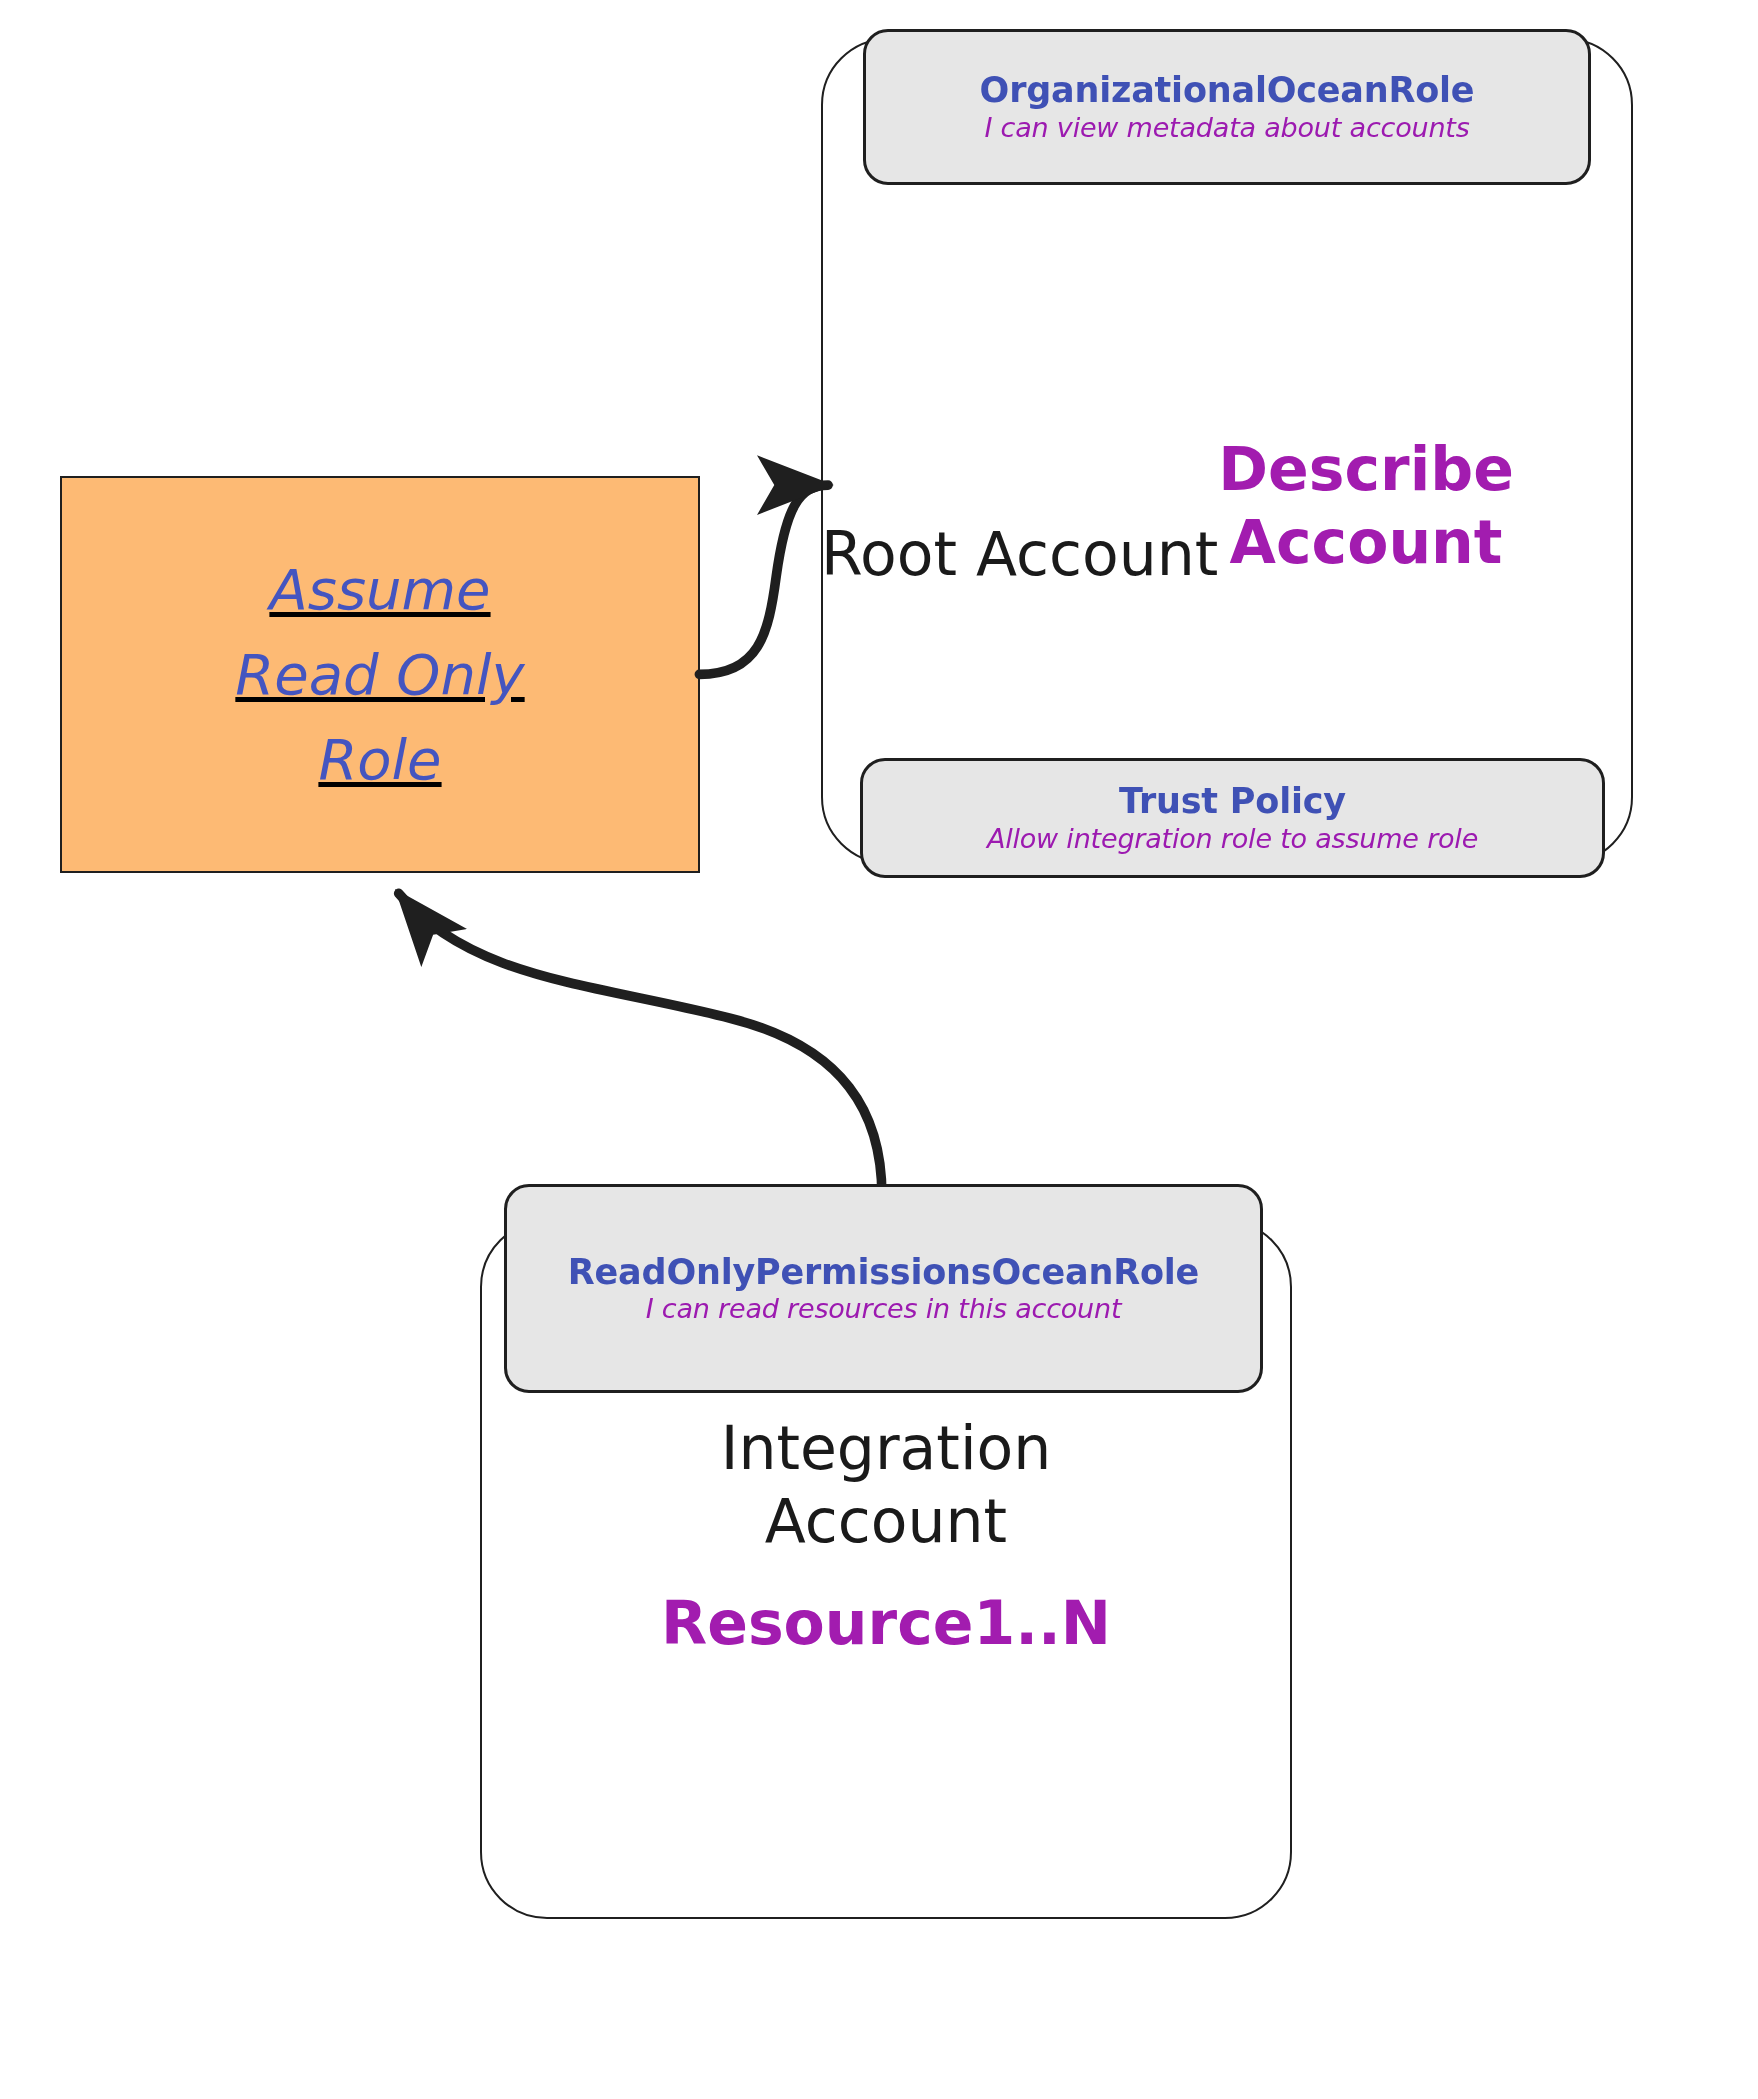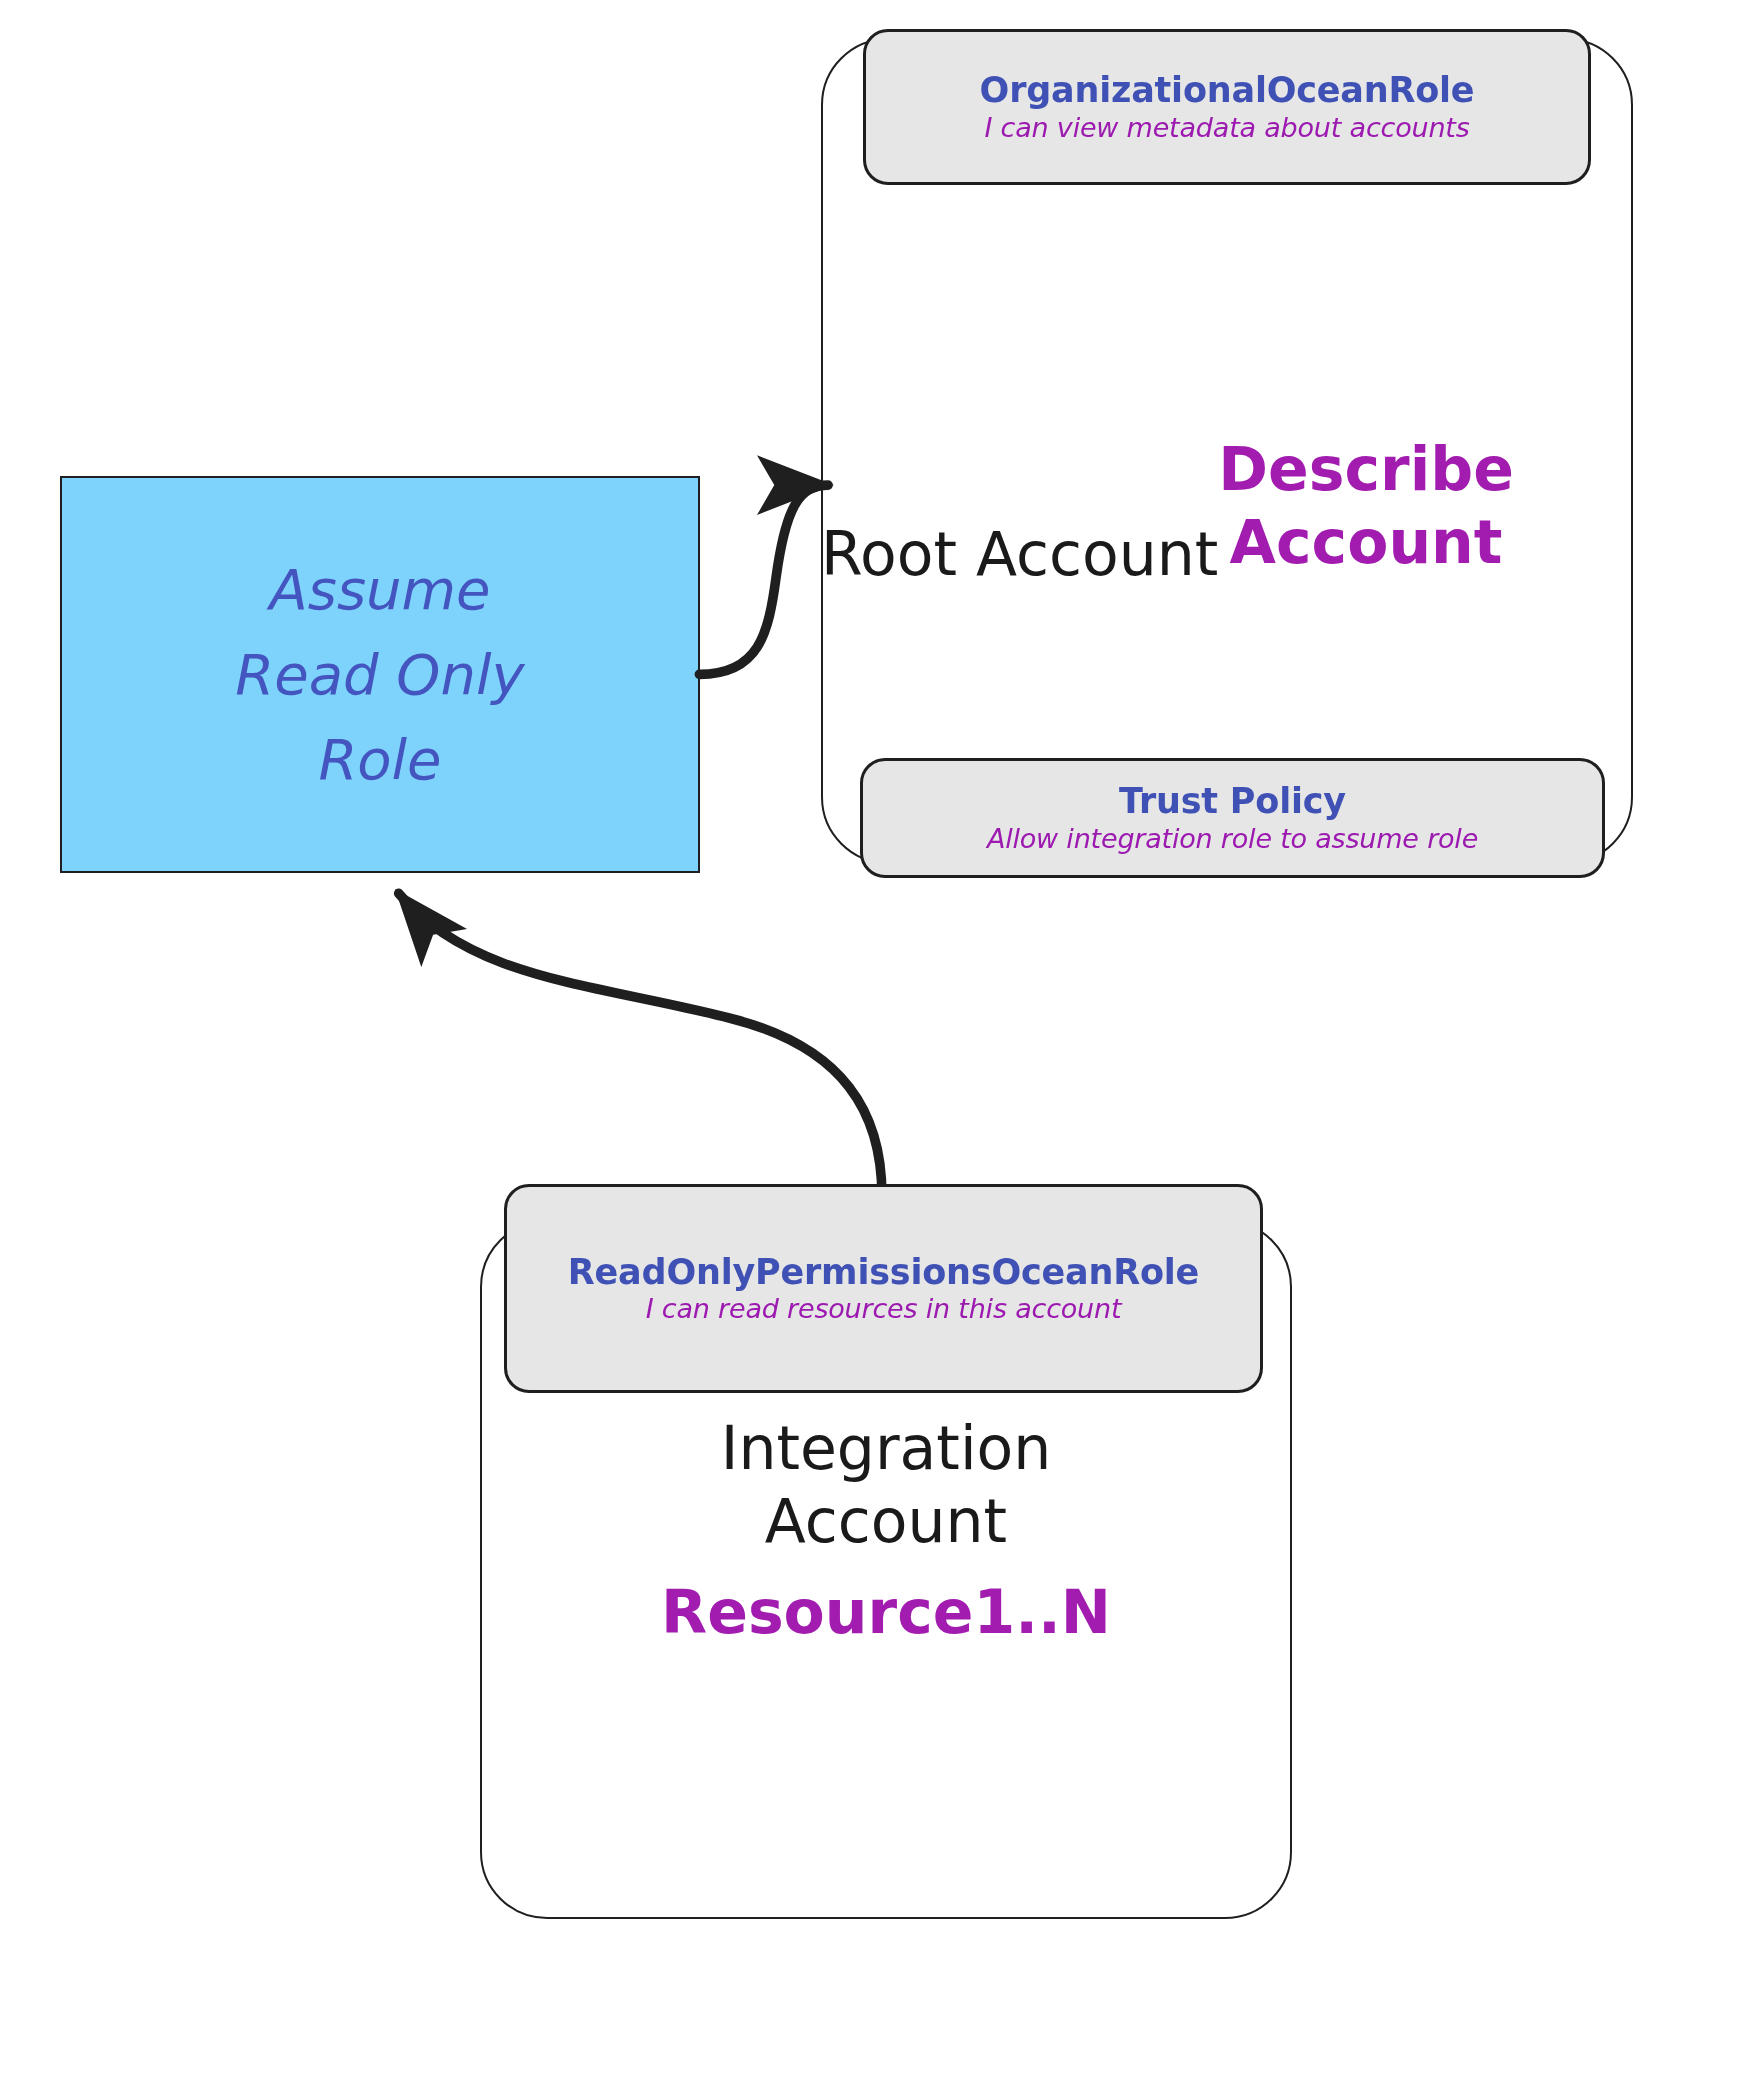--- a/index.html
+++ b/index.html
@@ -14,27 +14,28 @@
     position: relative;
     width: 1758px;
     height: 2099px;
     background: #ffffff;
     overflow: hidden;
   }
 
   
   .rect-node {
     position: absolute;
-    background: #7dd3fc;
+    background: #fdba74;
     border: 2.9px solid #1f1f1f;
     box-sizing: border-box;
     display: flex;
     flex-direction: column;
     align-items: center;
     justify-content: center;
+    text-decoration: underline;
   }
   .rounded-node {
     position: absolute;
     background: #ffffff;
     border: 2.9px solid #1f1f1f;
     border-radius: 67px;
     box-sizing: border-box;
   }
   .label-box {
     position: absolute;
@@ -136,21 +137,21 @@
     display: flex;
     flex-direction: column;
     align-items: center;
     z-index: 3;
     pointer-events: none;
   }
   #integration-account-title {
     margin-top: 192px;
   }
   #integration-account-resource {
-    margin-top: 18px;
+    margin-top: 29px;
   }
 
   
   #org-role-label {
     left: 863px;
     top: 29px;
     width: 728px;
     height: 156px;
   }
   #trust-policy-label {

